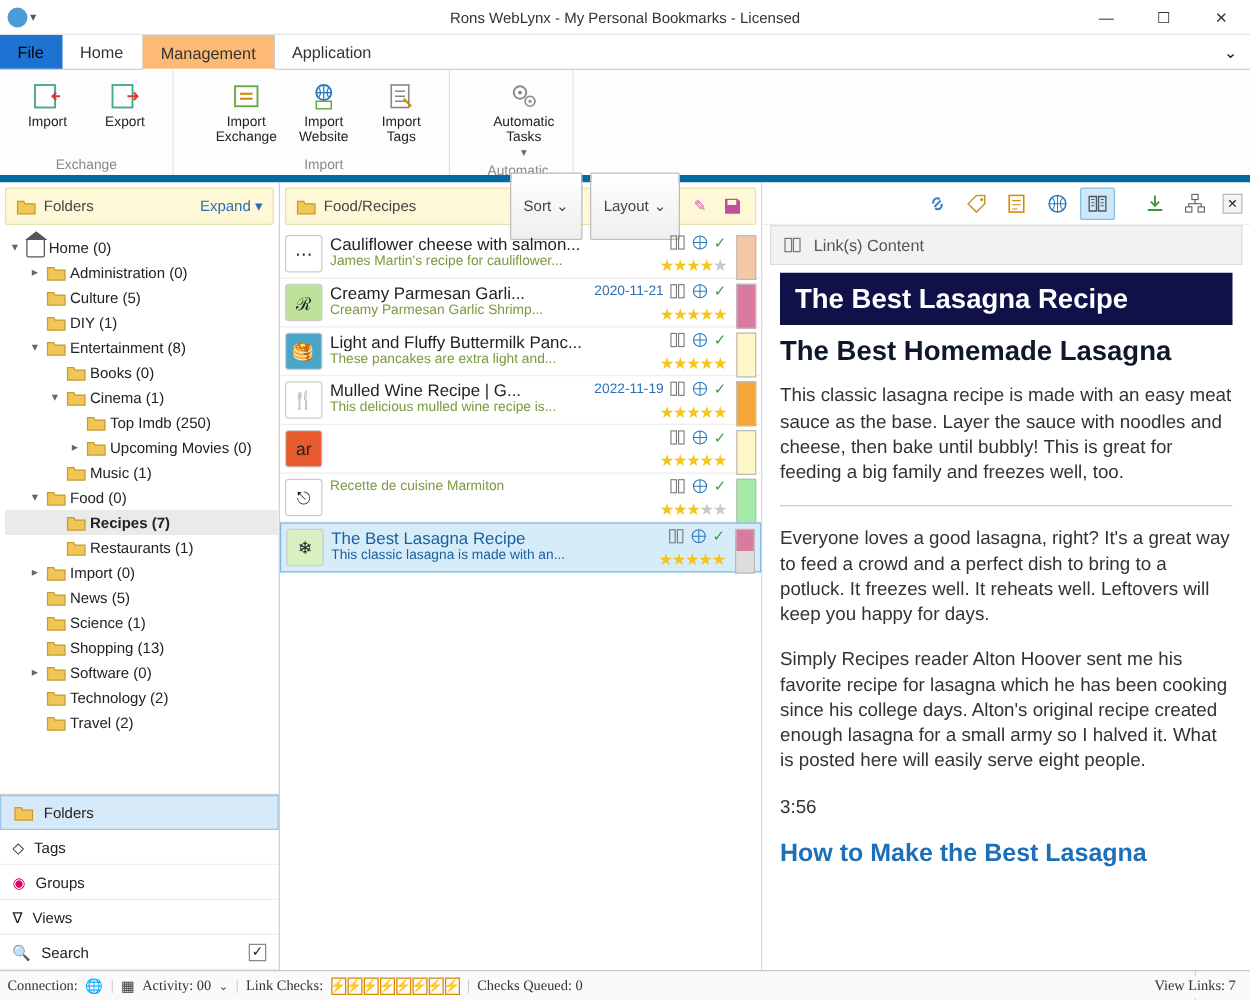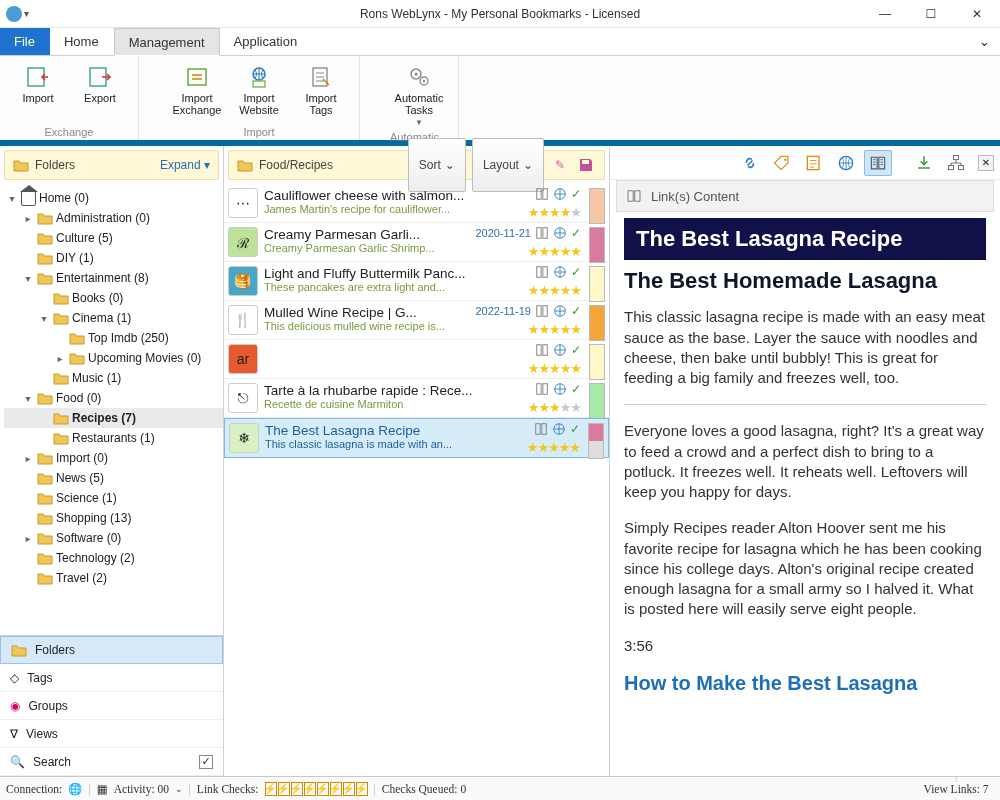--- a/index.html
+++ b/index.html
@@ -8,22 +8,22 @@
   .titlebar { height:28px; background:#fff; display:flex; align-items:center; justify-content:center; position:relative; border-bottom:1px solid #e5e5e5;}
   .titlebar .title {font-size:12px; color:#333;}
   .tb-left {position:absolute; left:6px; display:flex; gap:2px; align-items:center;}
   .tb-icon {width:16px;height:16px;border-radius:50%;background:#4a9cd6;}
   .tb-caret {font-size:10px;color:#555;}
   .win-controls {position:absolute; right:0; top:0; display:flex;}
   .win-btn {width:46px;height:28px;display:flex;align-items:center;justify-content:center;color:#333;font-family:sans-serif;}
   
   .menutabs {height:28px; display:flex; align-items:stretch; border-bottom:1px solid #d0d0d0; position:relative;}
   .menutabs .tab {padding:0 14px; display:flex; align-items:center; font-size:13px; color:#333; border-right:1px solid transparent; cursor:default;}
-  .menutabs .tab.file {background:#1e73d2; color:#fef9c3;}
-  .menutabs .tab.active {background:#e5e5e5; border:1px solid #c9c9c9; border-bottom:1px solid #fff; margin-bottom:-1px;}
+  .menutabs .tab.file {background:#1e73d2; color:#000000;}
+  .menutabs .tab.active {background:#fdba74; border:1px solid #c9c9c9; border-bottom:1px solid #fff; margin-bottom:-1px;}
   .menutabs .dd {position:absolute; right:10px; top:6px; font-size:13px;}
   
   .ribbon {height:90px; display:flex; border-bottom:6px solid #0369a1; background:#fdfdfd;gap:20px;}
   .ribgroup {padding:4px 10px 2px 10px; display:flex; flex-direction:column; align-items:center; border-right:1px solid #e3e3e3;}
   .ribrow {display:flex; gap:6px;}
   .ribitem {display:flex; flex-direction:column; align-items:center; width:56px; padding-top:4px; gap:2px; text-align:center; font-size:11px; line-height:1.1;}
   .ribicon {width:30px;height:26px;display:flex;align-items:center;justify-content:center;}
   .ribicon svg{width:28px;height:24px;}
   .ribgroup-label {font-size:11px; color:#888; margin-top:auto; padding-top:3px;}
   
@@ -486,21 +486,20 @@
               <path d="M2 8h12M8 2v12" stroke="#2a7bbf"></path>
             </svg>
             <span style="color:#3a9a3a;font-size:12px">✓</span>
           </div>
           <div class="stars"><span class="star-y">★</span><span class="star-y">★</span><span class="star-y">★</span><span class="star-y">★</span><span class="star-y">★</span></div>
           <div class="swatch" style="background: rgb(254, 247, 200);"></div>
         </div>
         <div class="li">
           <div class="thumb" style="background: rgb(255, 255, 255);">⎋</div>
           <div class="txt">
-            <div class="title">Tarte à la rhubarbe rapide : Rece...</div>
             <div class="sub">Recette de cuisine Marmiton</div>
           </div>
           <div class="meta">
             <svg class="meta-ico" viewBox="0 0 16 16">
               <rect x="2" y="2" width="5" height="12" stroke="#777" fill="none"></rect>
               <rect x="9" y="2" width="5" height="12" stroke="#777" fill="none"></rect>
             </svg>
             <svg class="meta-ico" viewBox="0 0 16 16">
               <circle cx="8" cy="8" r="6" stroke="#2a7bbf" fill="none"></circle>
               <path d="M2 8h12M8 2v12" stroke="#2a7bbf"></path>

